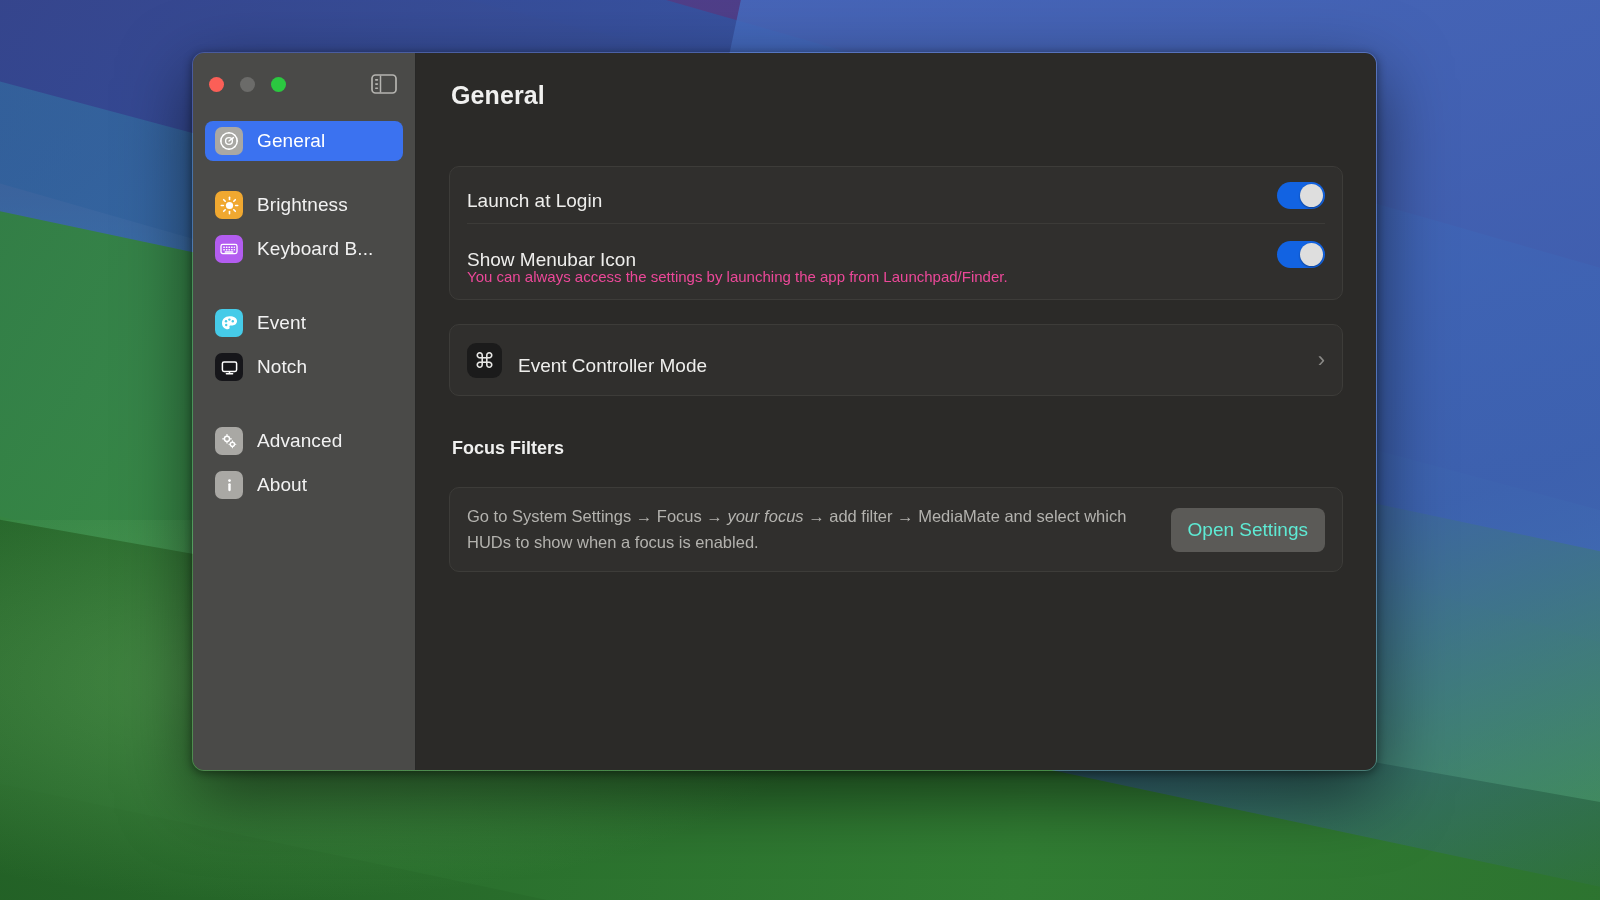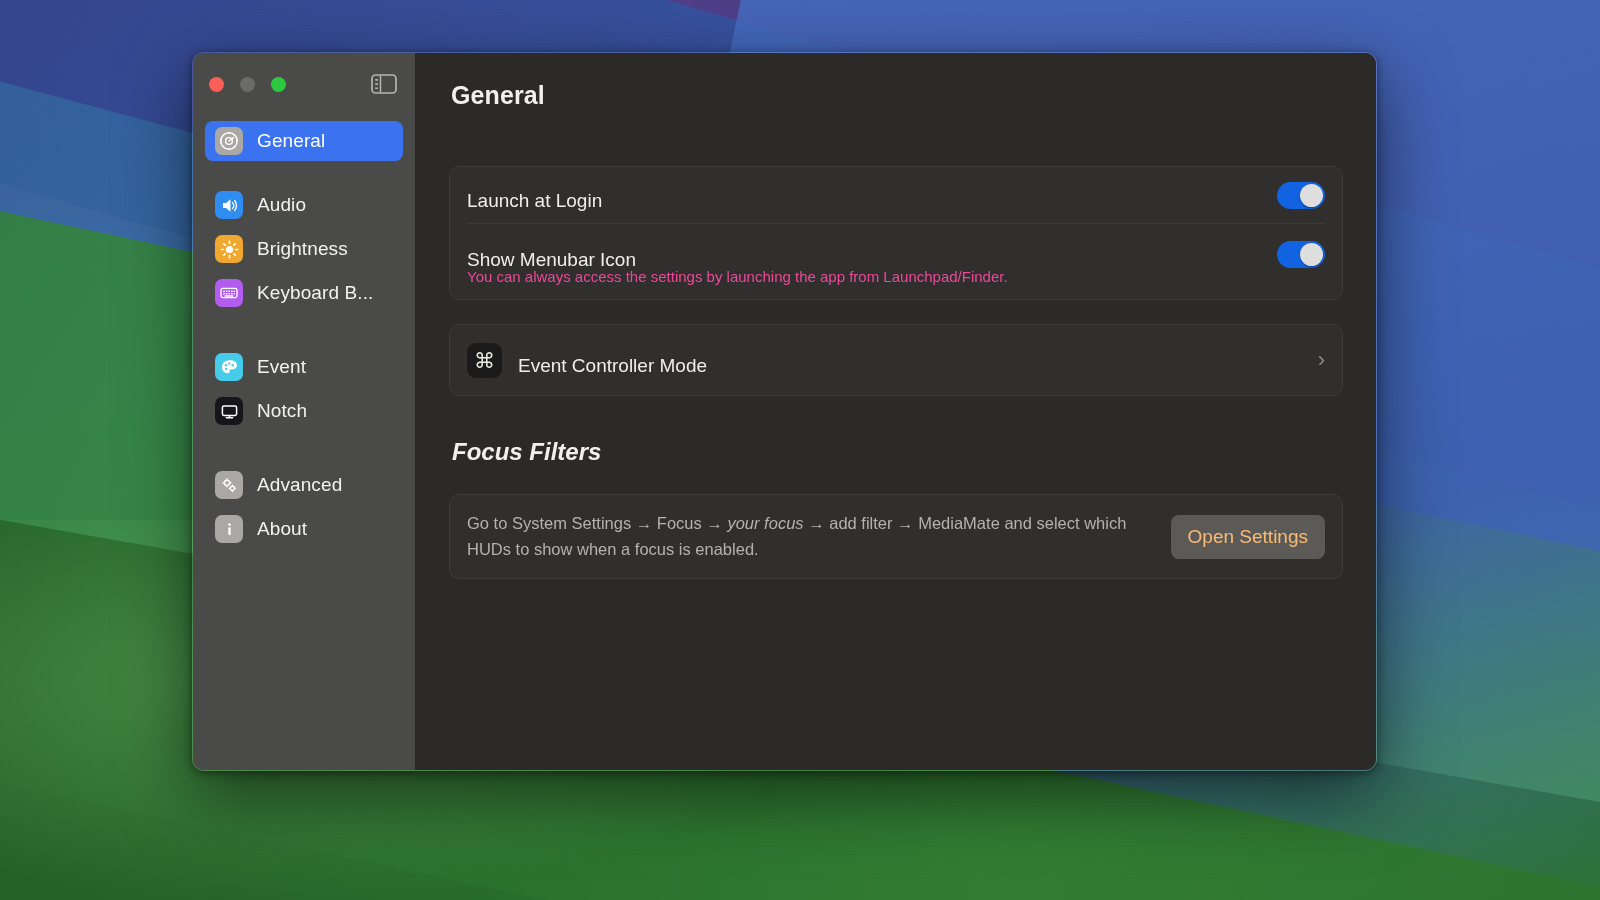--- a/index.html
+++ b/index.html
@@ -145,30 +145,30 @@
 
   .row-icon {
     width:35px; height:35px; border-radius:9px; background:#1b1b1b;
     display:flex; align-items:center; justify-content:center;
     flex:0 0 35px; margin-right:16px;
   }
   .cmd-glyph { font-size:21px; color:#e8e8e6; line-height:1; }
   .chevron { color:#8a8986; font-size:22px; line-height:1; }
 
   #focus-heading {
-    font-size:24px; font-weight:bold; color:#f0f0ef;
-    margin-top:42px; padding-left:3px;font-style:italic;
+    font-size:18px; font-weight:bold; color:#f0f0ef;
+    margin-top:42px; padding-left:3px;
   }
   #focus-row { display:flex; align-items:center; padding:16px 17px; }
   #focus-text {
     font-size:16.5px; color:#b3b2ae; line-height:1.55; max-width:710px;
   }
   #focus-text .it { font-style:italic; }
   #open-settings {
-    margin-left:auto; background:#5b5a57; color:#fdba74;
+    margin-left:auto; background:#5b5a57; color:#5eead4;
     font-size:19px; padding:11px 17px; border-radius:8px;
     border:none; cursor:pointer; white-space:nowrap;
     font-family:"Liberation Sans", sans-serif;
   }
 </style>
 </head>
 <body>
 
 <div id="desktop">
   <div class="band" id="b1"></div>
@@ -218,30 +218,20 @@
                 <line x1="16.2" y1="3.8" x2="15.2" y2="4.8"></line>
                 <line x1="4.8" y1="15.2" x2="3.8" y2="16.2"></line>
               </g>
             </svg>
           </span>
           <span class="nav-label">General</span>
         </div>
 
         <div class="nav-gap"></div>
 
-        <div class="nav-item">
-          <span class="nav-icon" style="background:#2f8cf0;">
-            <svg width="19" height="19" viewBox="0 0 19 19">
-              <path d="M3 7 h3 L10.5 3.2 v12.6 L6 12 H3 z" fill="#ffffff"></path>
-              <path d="M12.6 6.6 a4.4 4.4 0 0 1 0 5.8" fill="none" stroke="#ffffff" stroke-width="1.4" stroke-linecap="round"></path>
-              <path d="M14.6 4.6 a7.2 7.2 0 0 1 0 9.8" fill="none" stroke="#ffffff" stroke-width="1.4" stroke-linecap="round"></path>
-            </svg>
-          </span>
-          <span class="nav-label">Audio</span>
-        </div>
 
         <div class="nav-item">
           <span class="nav-icon" style="background:#f0a830;">
             <svg width="19" height="19" viewBox="0 0 19 19">
               <circle cx="9.5" cy="9.5" r="3.6" fill="#ffffff"></circle>
               <g stroke="#ffffff" stroke-width="1.6" stroke-linecap="round">
                 <line x1="9.5" y1="1.3" x2="9.5" y2="3.4"></line>
                 <line x1="9.5" y1="15.6" x2="9.5" y2="17.7"></line>
                 <line x1="1.3" y1="9.5" x2="3.4" y2="9.5"></line>
                 <line x1="15.6" y1="9.5" x2="17.7" y2="9.5"></line>

